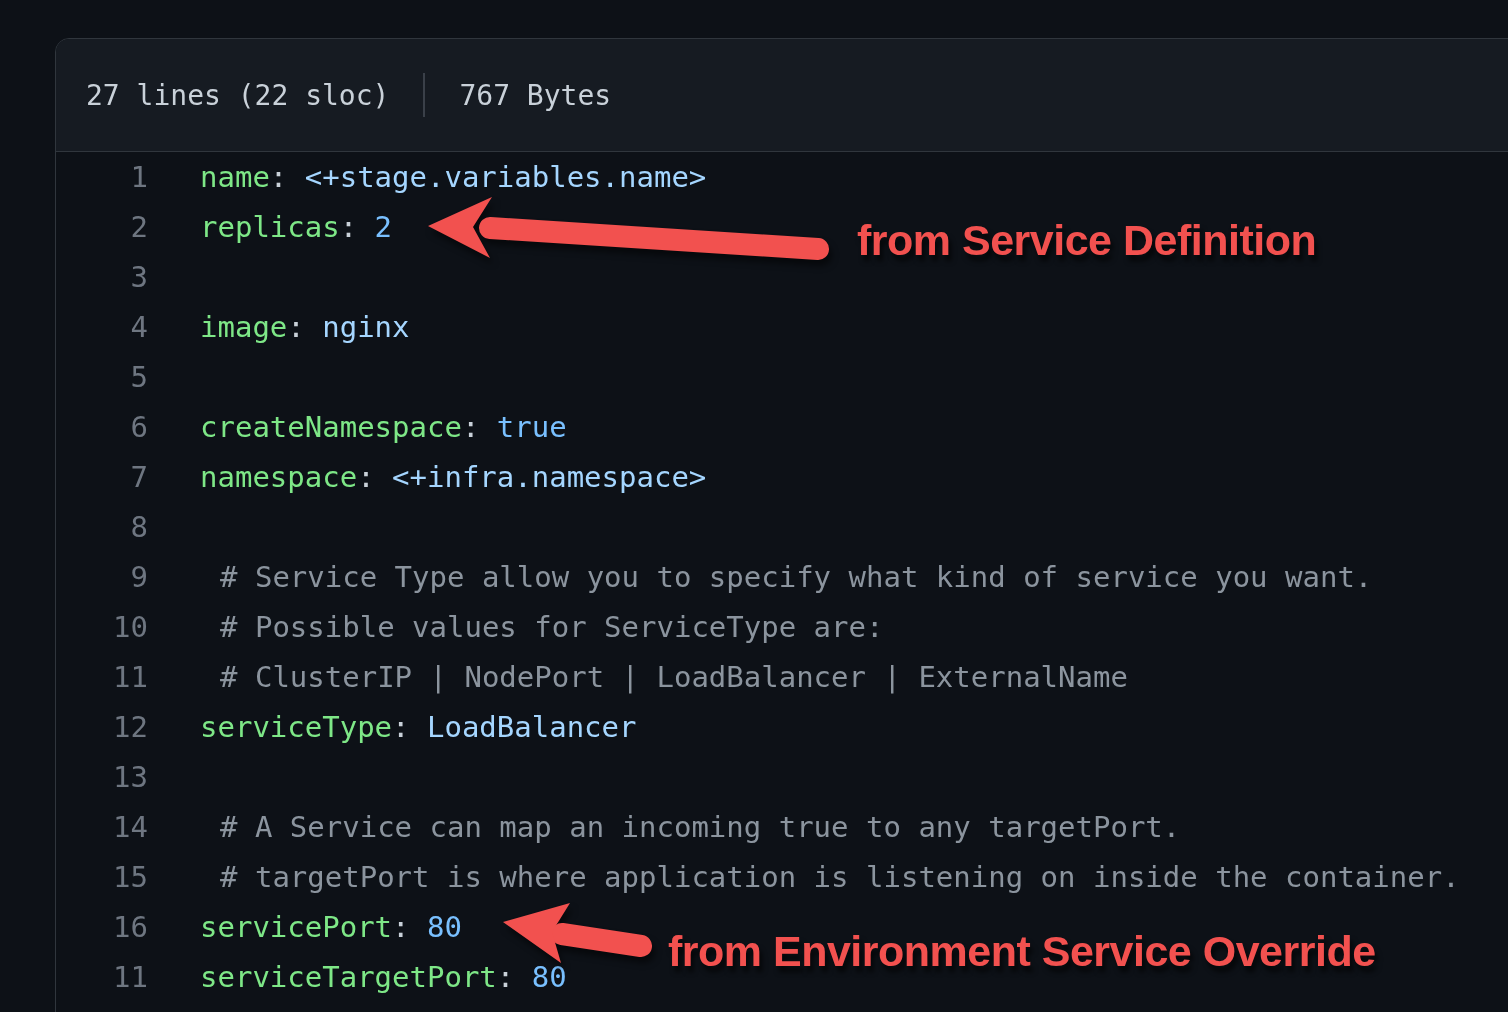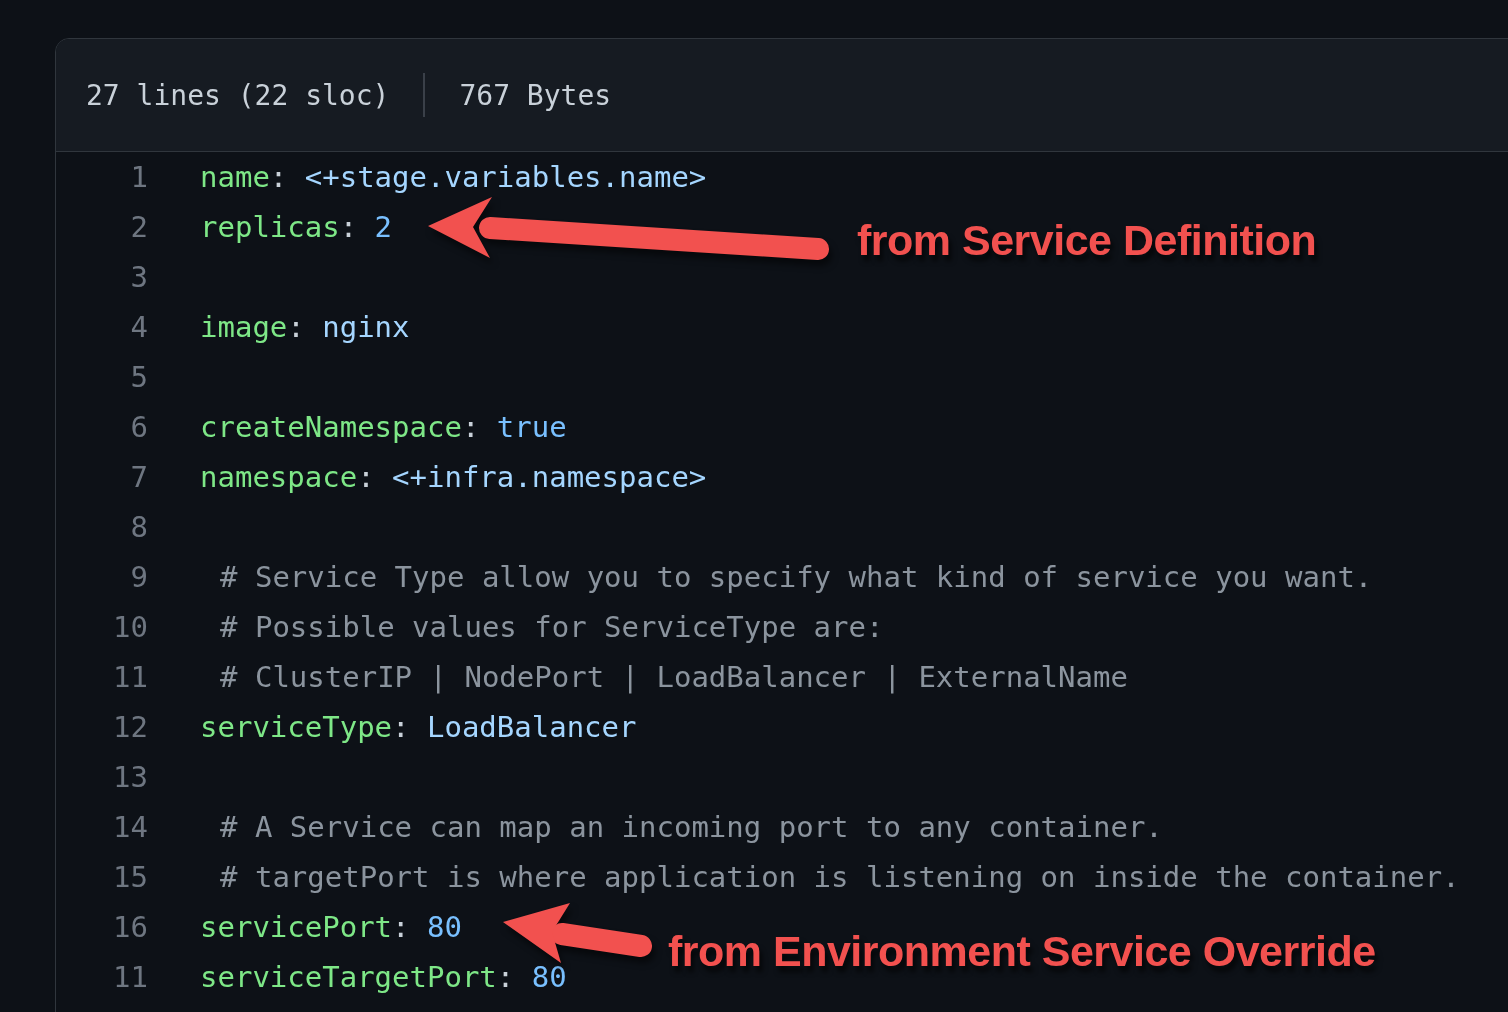--- a/index.html
+++ b/index.html
@@ -110,21 +110,21 @@
       <div class="row"><div class="ln">4</div><div class="lc"><span class="tok-key">image</span><span class="tok-punc">: </span><span class="tok-str">nginx</span></div></div>
       <div class="row"><div class="ln">5</div><div class="lc"></div></div>
       <div class="row"><div class="ln">6</div><div class="lc"><span class="tok-key">createNamespace</span><span class="tok-punc">: </span><span class="tok-bool">true</span></div></div>
       <div class="row"><div class="ln">7</div><div class="lc"><span class="tok-key">namespace</span><span class="tok-punc">: </span><span class="tok-str">&lt;+infra.namespace&gt;</span></div></div>
       <div class="row"><div class="ln">8</div><div class="lc"></div></div>
       <div class="row"><div class="ln">9</div><div class="lc"><span class="tok-comment"># Service Type allow you to specify what kind of service you want.</span></div></div>
       <div class="row"><div class="ln">10</div><div class="lc"><span class="tok-comment"># Possible values for ServiceType are:</span></div></div>
       <div class="row"><div class="ln">11</div><div class="lc"><span class="tok-comment"># ClusterIP | NodePort | LoadBalancer | ExternalName</span></div></div>
       <div class="row"><div class="ln">12</div><div class="lc"><span class="tok-key">serviceType</span><span class="tok-punc">: </span><span class="tok-str">LoadBalancer</span></div></div>
       <div class="row"><div class="ln">13</div><div class="lc"></div></div>
-      <div class="row"><div class="ln">14</div><div class="lc"><span class="tok-comment"># A Service can map an incoming port to any container.</span></div></div>
+      <div class="row"><div class="ln">14</div><div class="lc"><span class="tok-comment"># A Service can map an incoming true to any targetPort.</span></div></div>
       <div class="row"><div class="ln">15</div><div class="lc"><span class="tok-comment"># targetPort is where application is listening on inside the container.</span></div></div>
       <div class="row"><div class="ln">16</div><div class="lc"><span class="tok-key">servicePort</span><span class="tok-punc">: </span><span class="tok-num">80</span></div></div>
       <div class="row"><div class="ln">11</div><div class="lc"><span class="tok-key">serviceTargetPort</span><span class="tok-punc">: </span><span class="tok-num">80</span></div></div>
     </div>
 </div>
 
 <div class="annotation-layer">
   <svg class="arrow-svg" width="1508" height="1012" viewBox="0 0 1508 1012">
     <line class="shaft" x1="818" y1="249" x2="490" y2="228"></line>
     <polygon class="shape" points="428,226 492,197 473,227 490,258"></polygon>

